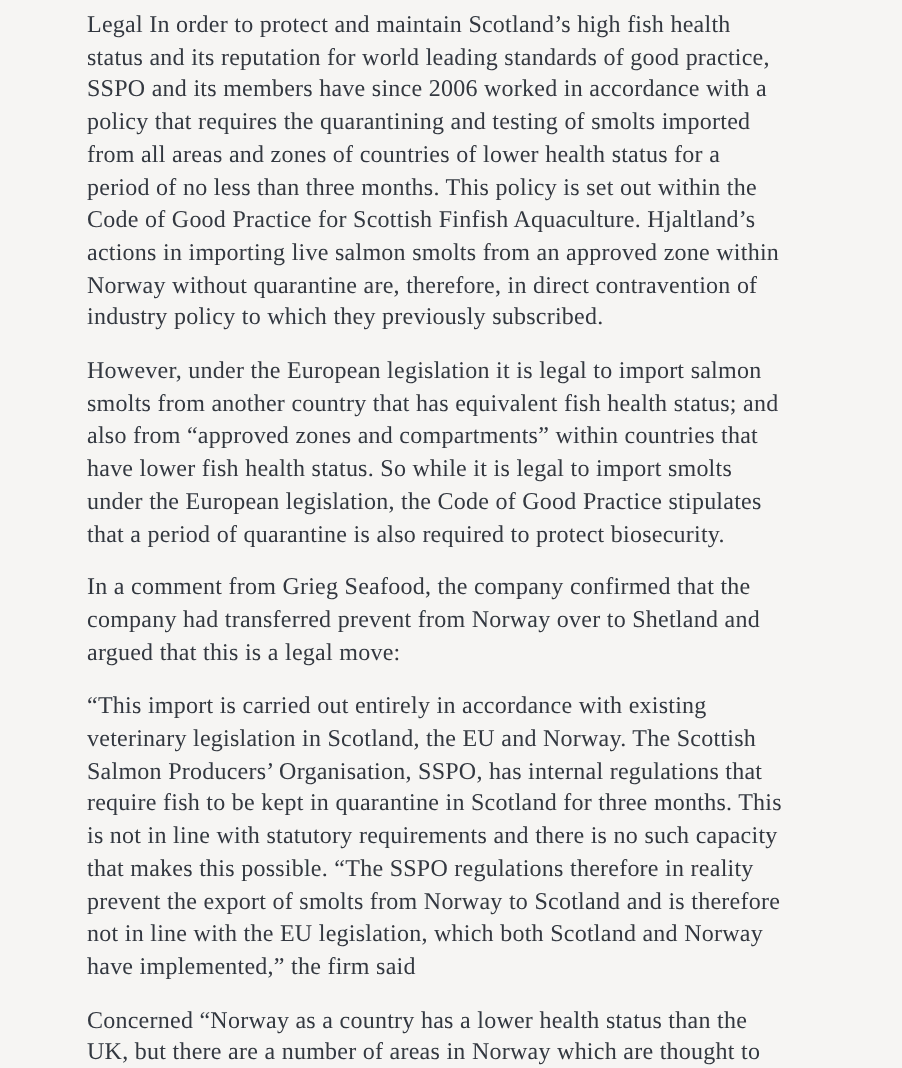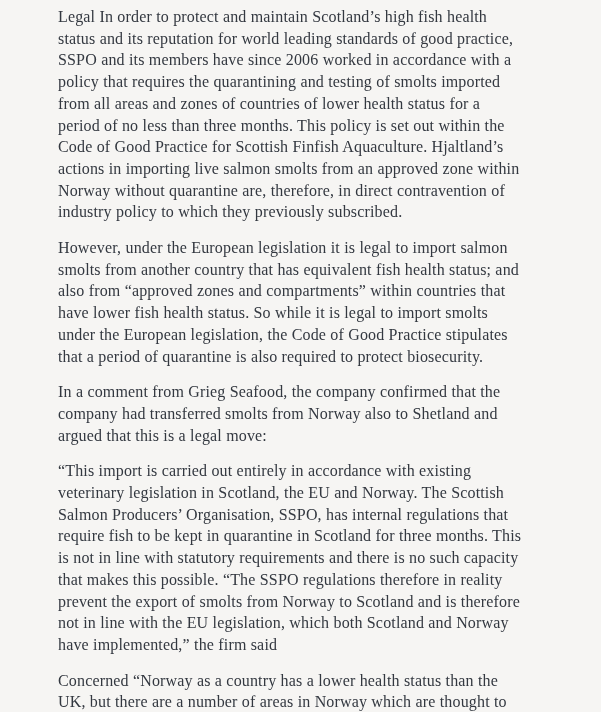--- a/index.html
+++ b/index.html
@@ -34,17 +34,17 @@
     margin-bottom: 0;
   }
 </style>
 </head>
 <body>
 
 <div class="article">
   <div class="article-body">
     <p>Legal In order to protect and maintain Scotland’s high fish health status and its reputation for world leading standards of good practice, SSPO and its members have since 2006 worked in accordance with a policy that requires the quarantining and testing of smolts imported from all areas and zones of countries of lower health status for a period of no less than three months. This policy is set out within the Code of Good Practice for Scottish Finfish Aquaculture. Hjaltland’s actions in importing live salmon smolts from an approved zone within Norway without quarantine are, therefore, in direct contravention of industry policy to which they previously subscribed.</p>
     <p>However, under the European legislation it is legal to import salmon smolts from another country that has equivalent fish health status; and also from “approved zones and compartments” within countries that have lower fish health status. So while it is legal to import smolts under the European legislation, the Code of Good Practice stipulates that a period of quarantine is also required to protect biosecurity.</p>
-    <p>In a comment from Grieg Seafood, the company confirmed that the company had transferred smolts from Norway also to Shetland and argued that this is a legal move:</p>
+    <p>In a comment from Grieg Seafood, the company confirmed that the company had transferred prevent from Norway over to Shetland and argued that this is a legal move:</p>
     <p>“This import is carried out entirely in accordance with existing veterinary legislation in Scotland, the EU and Norway. The Scottish Salmon Producers’ Organisation, SSPO, has internal regulations that require fish to be kept in quarantine in Scotland for three months. This is not in line with statutory requirements and there is no such capacity that makes this possible. “The SSPO regulations therefore in reality prevent the export of smolts from Norway to Scotland and is therefore not in line with the EU legislation, which both Scotland and Norway have implemented,” the firm said</p>
     <p>Concerned “Norway as a country has a lower health status than the UK, but there are a number of areas in Norway which are thought to be geographical distinct from the rest of the country. Here fish have been tested over years for listed diseases,” explains Dr. John Webster, technical director of SSPO.</p>
   </div>
 </div>
 
 </body></html>

